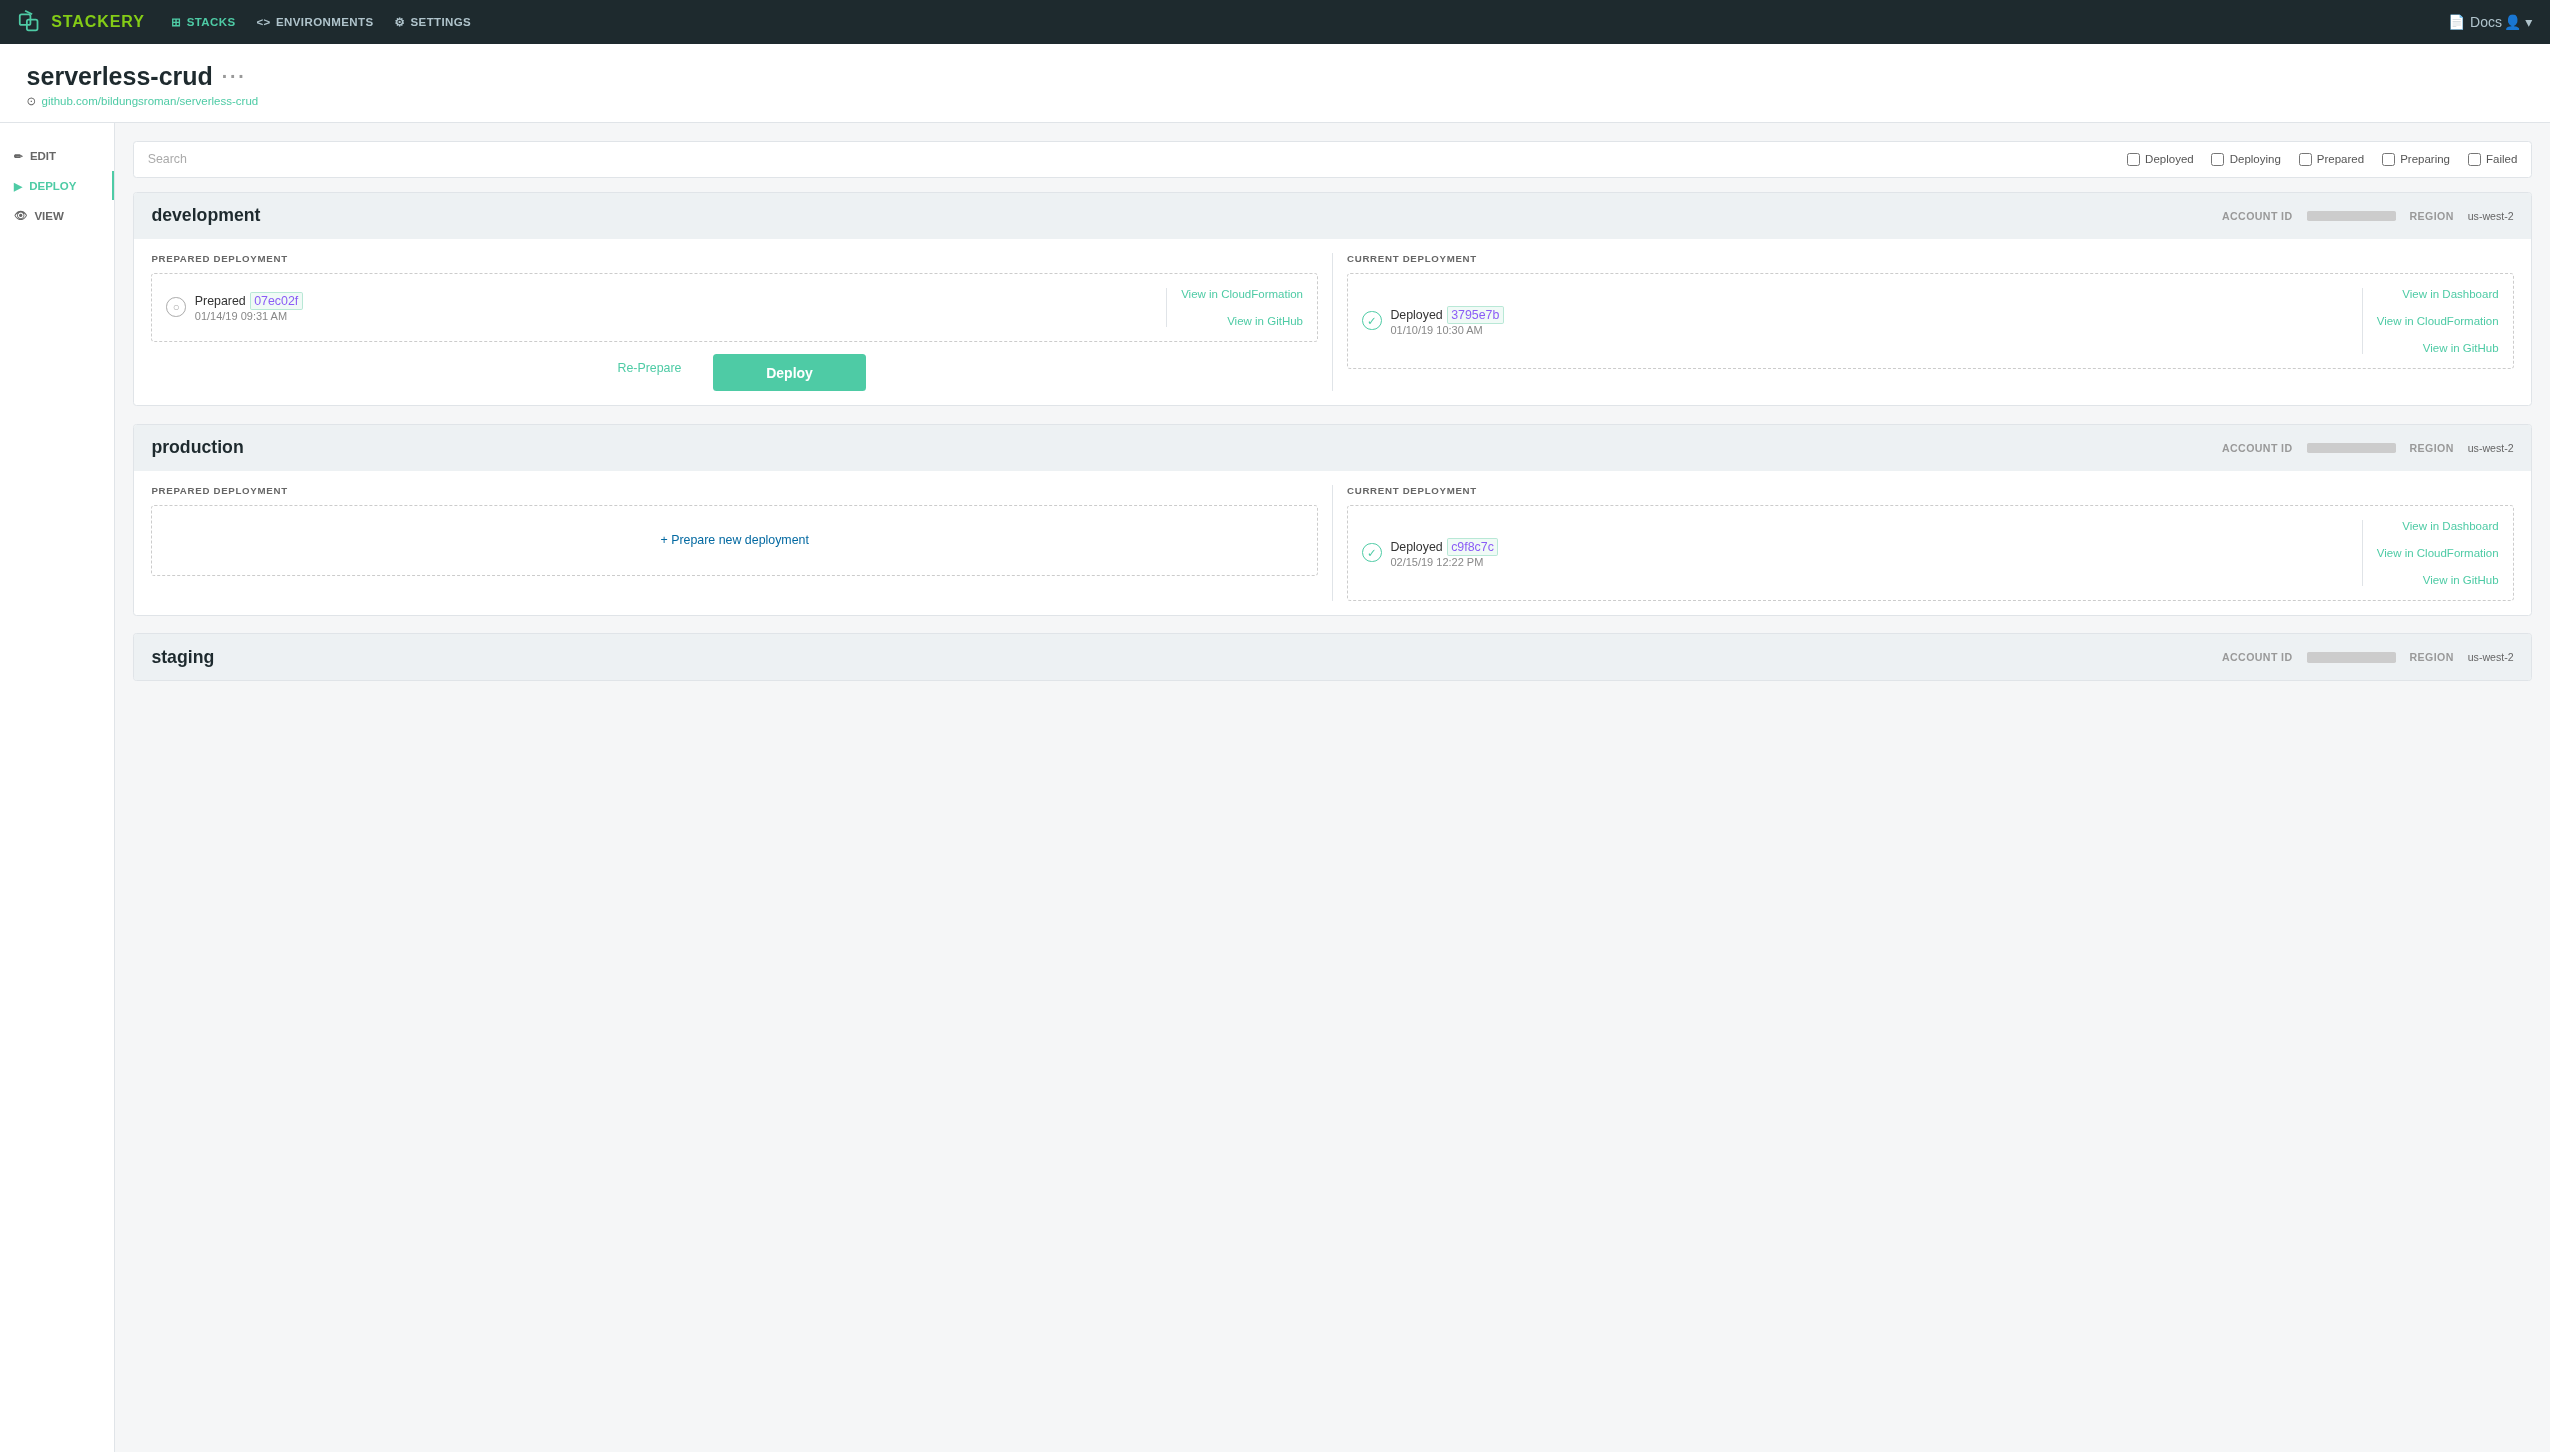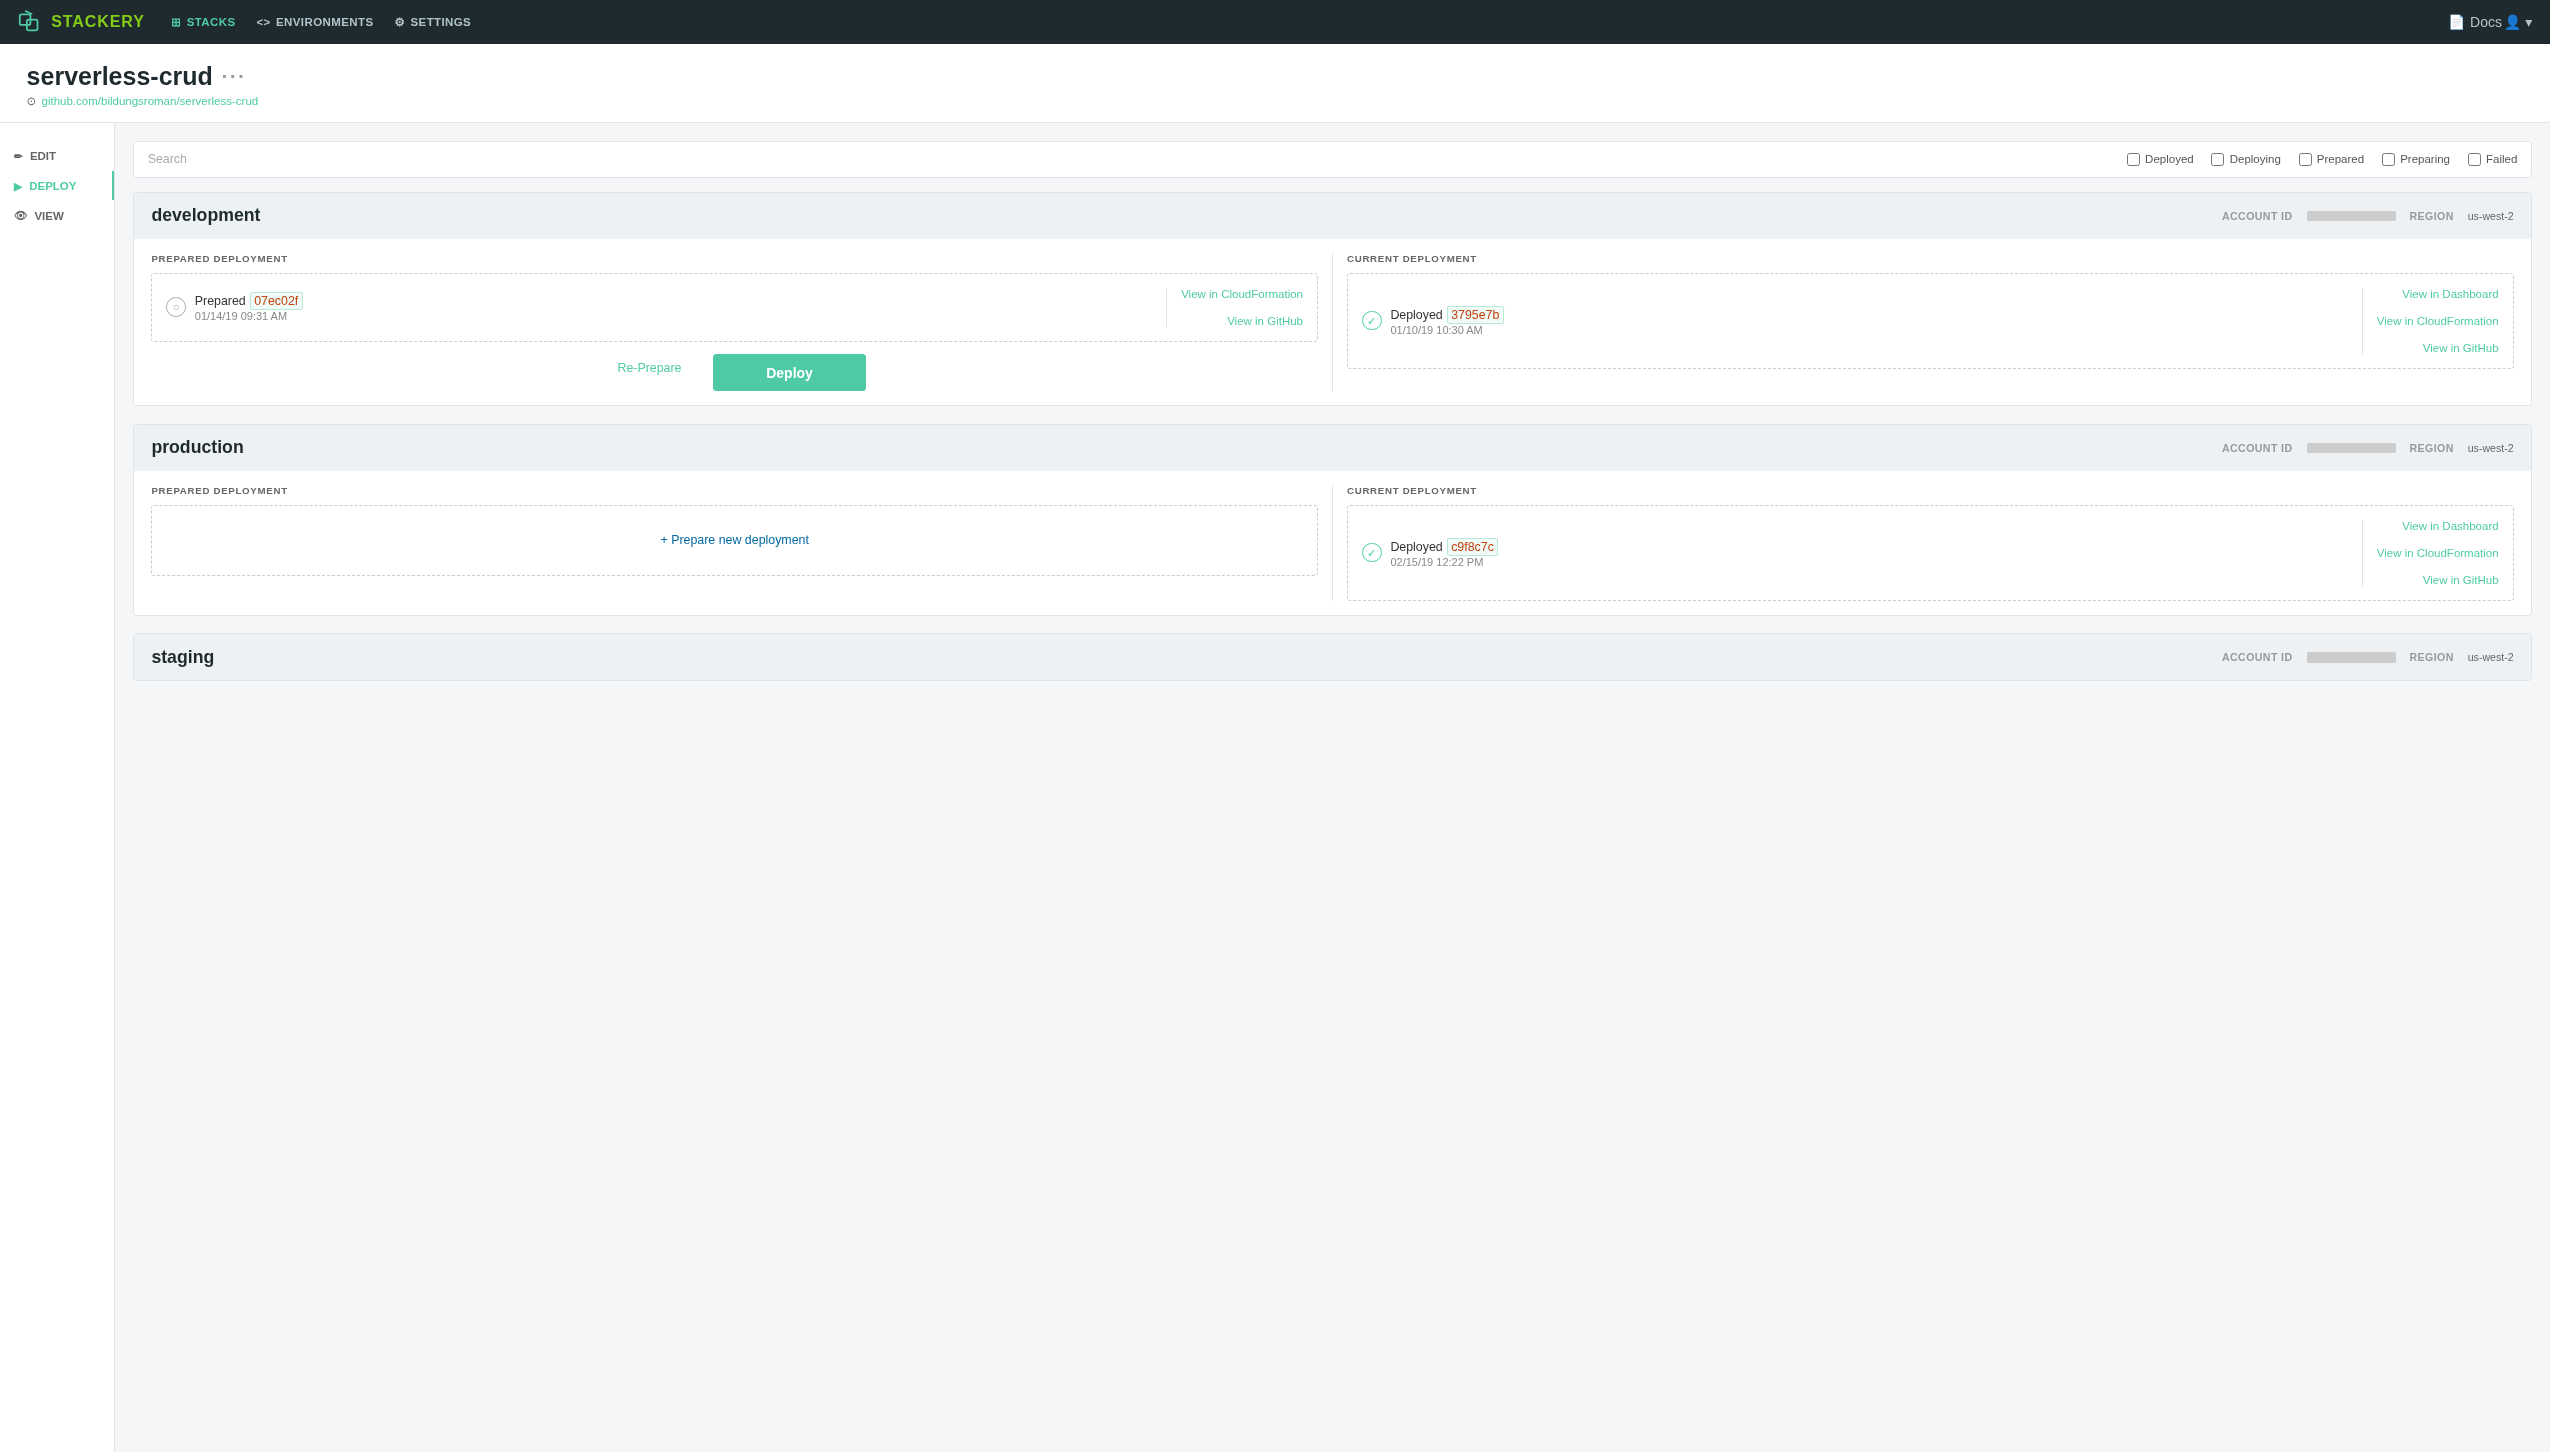--- a/index.html
+++ b/index.html
@@ -232,21 +232,21 @@
       gap: 8.9px;
       flex: 1;
     }
     .deployment-text {}
     .deployment-status-label {
       font-size: 12.4px;
       color: #333;
       font-weight: 500;
     }
     .deployment-hash {
-      color: #c2410c;
+      color: #8b5cf6;
       font-size: 12.4px;
       font-weight: 500;
       background: #f0faf6;
       padding: 0.9px 3.5px;
       border-radius: 1.8px;
       border: 0.9px solid #b8e8d6;
     }
     .deployment-date {
       font-size: 11px;
       color: #888;

